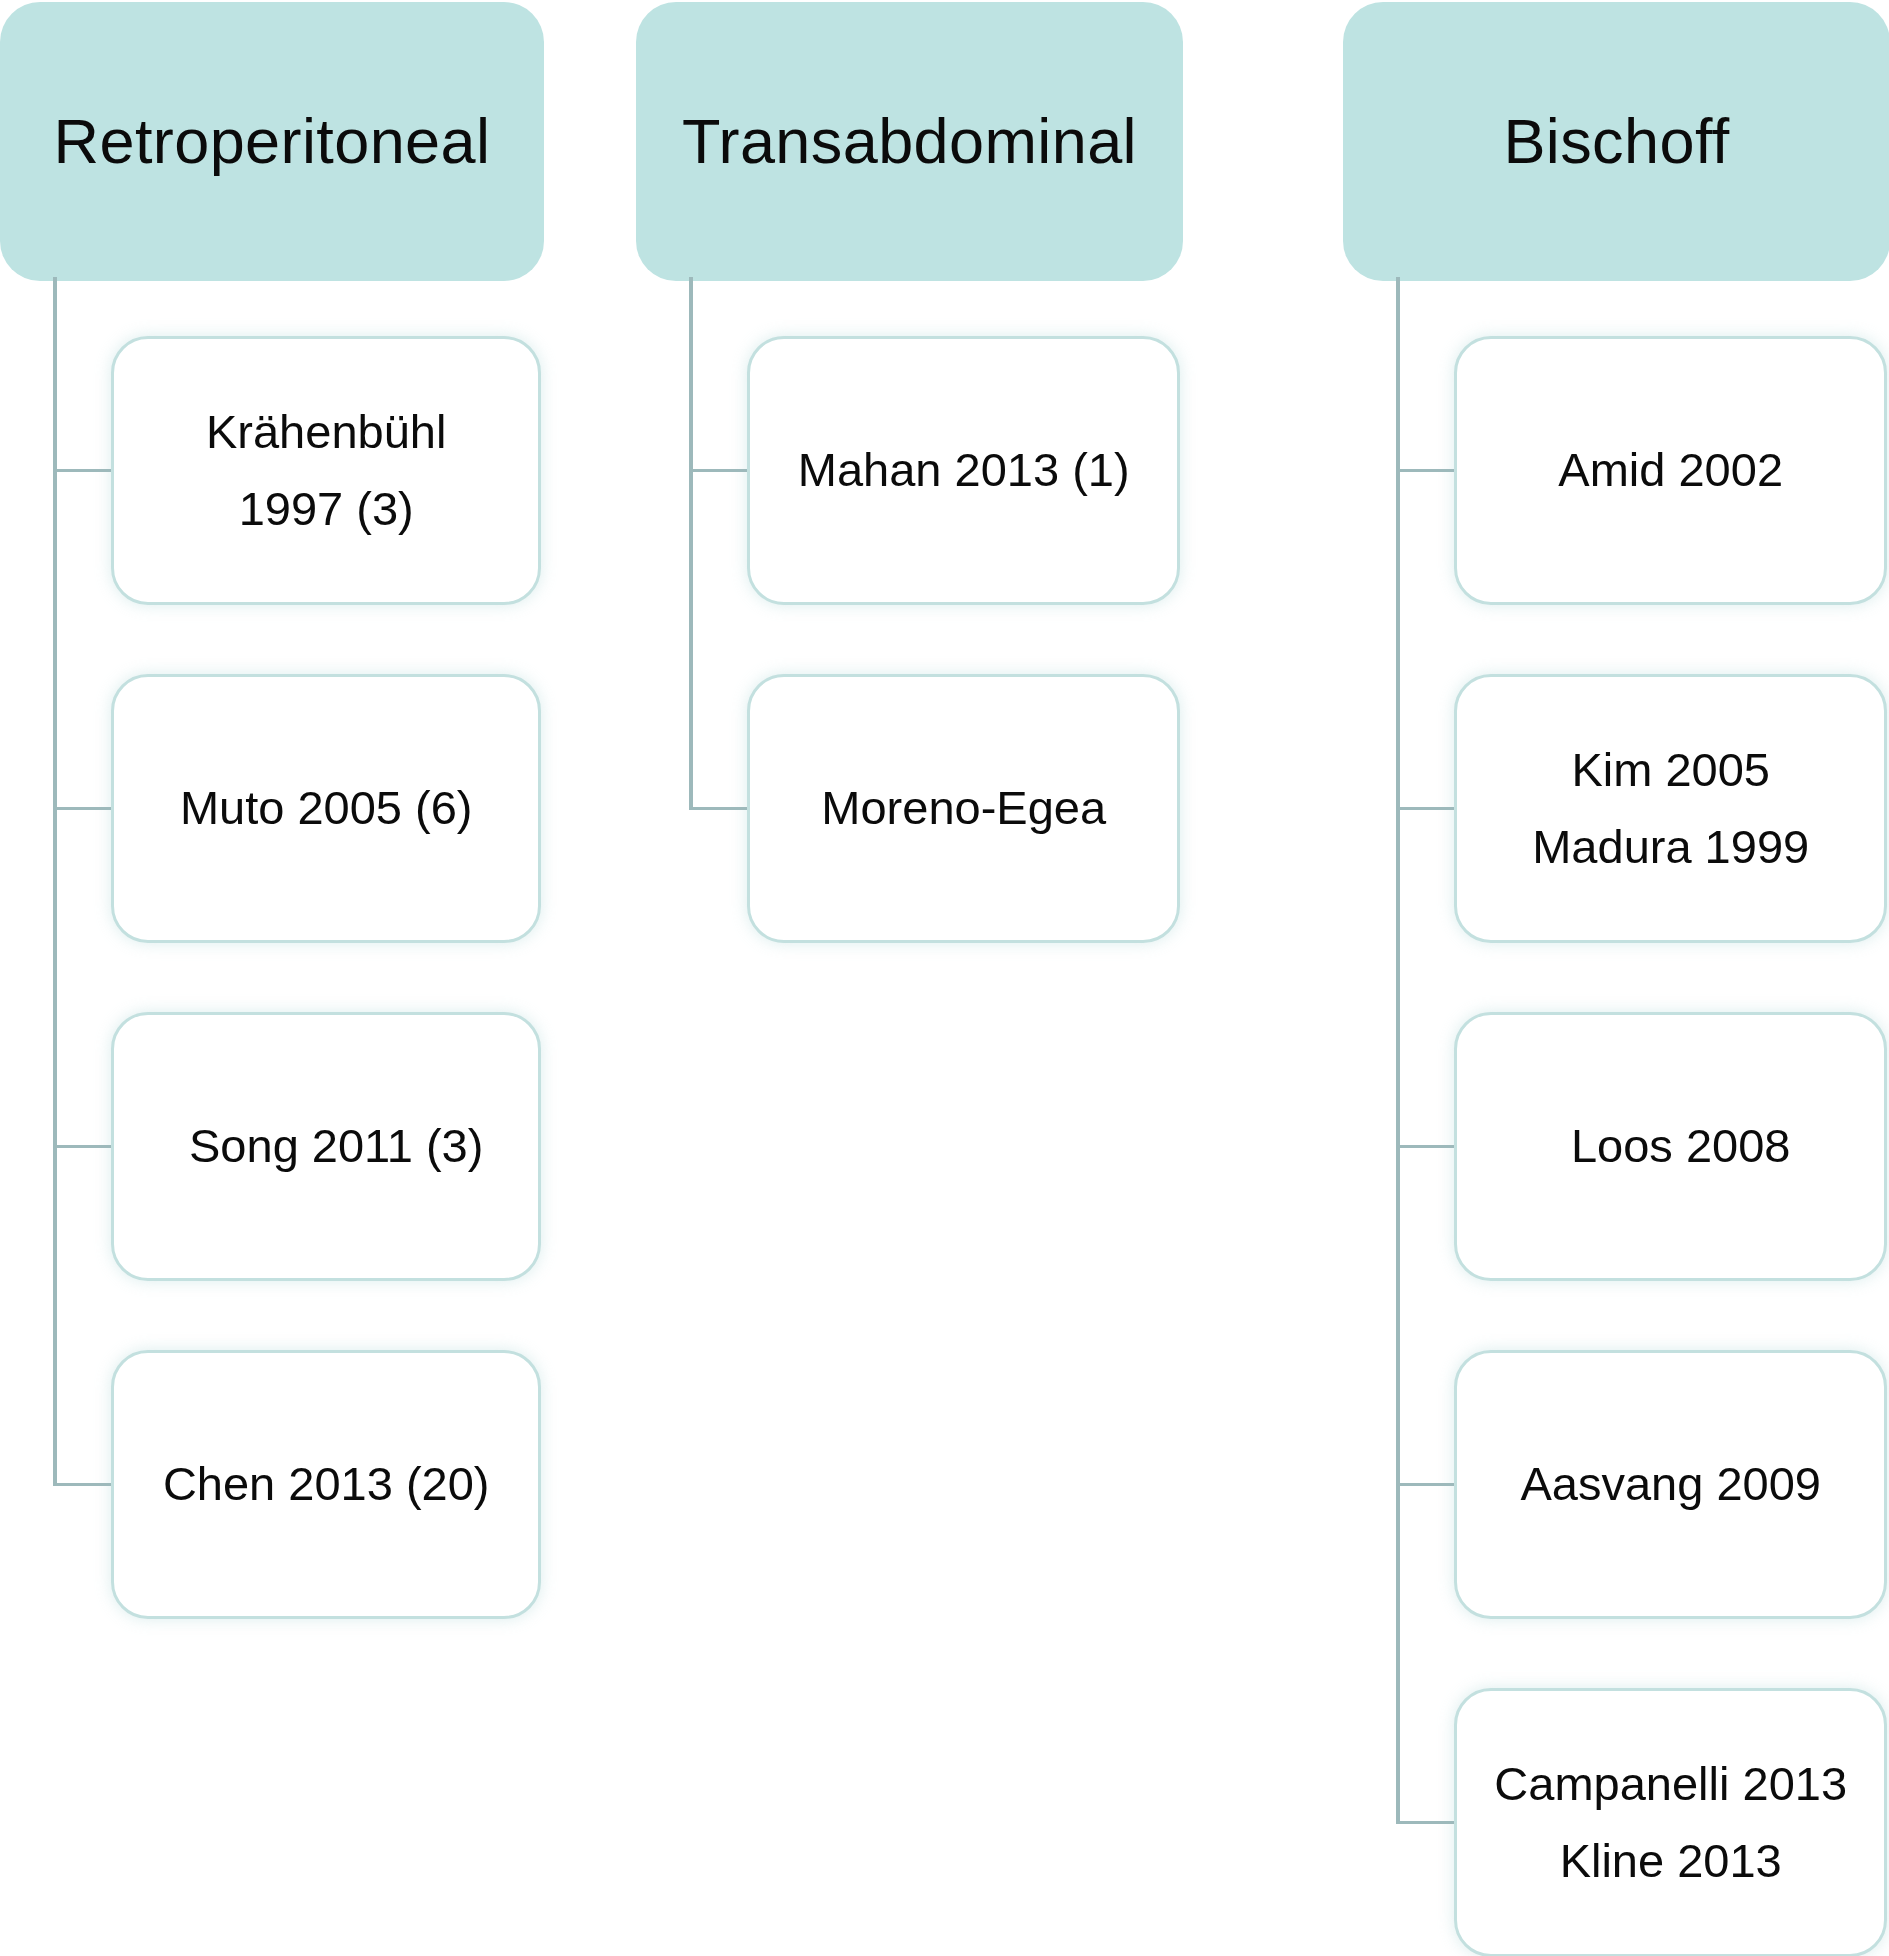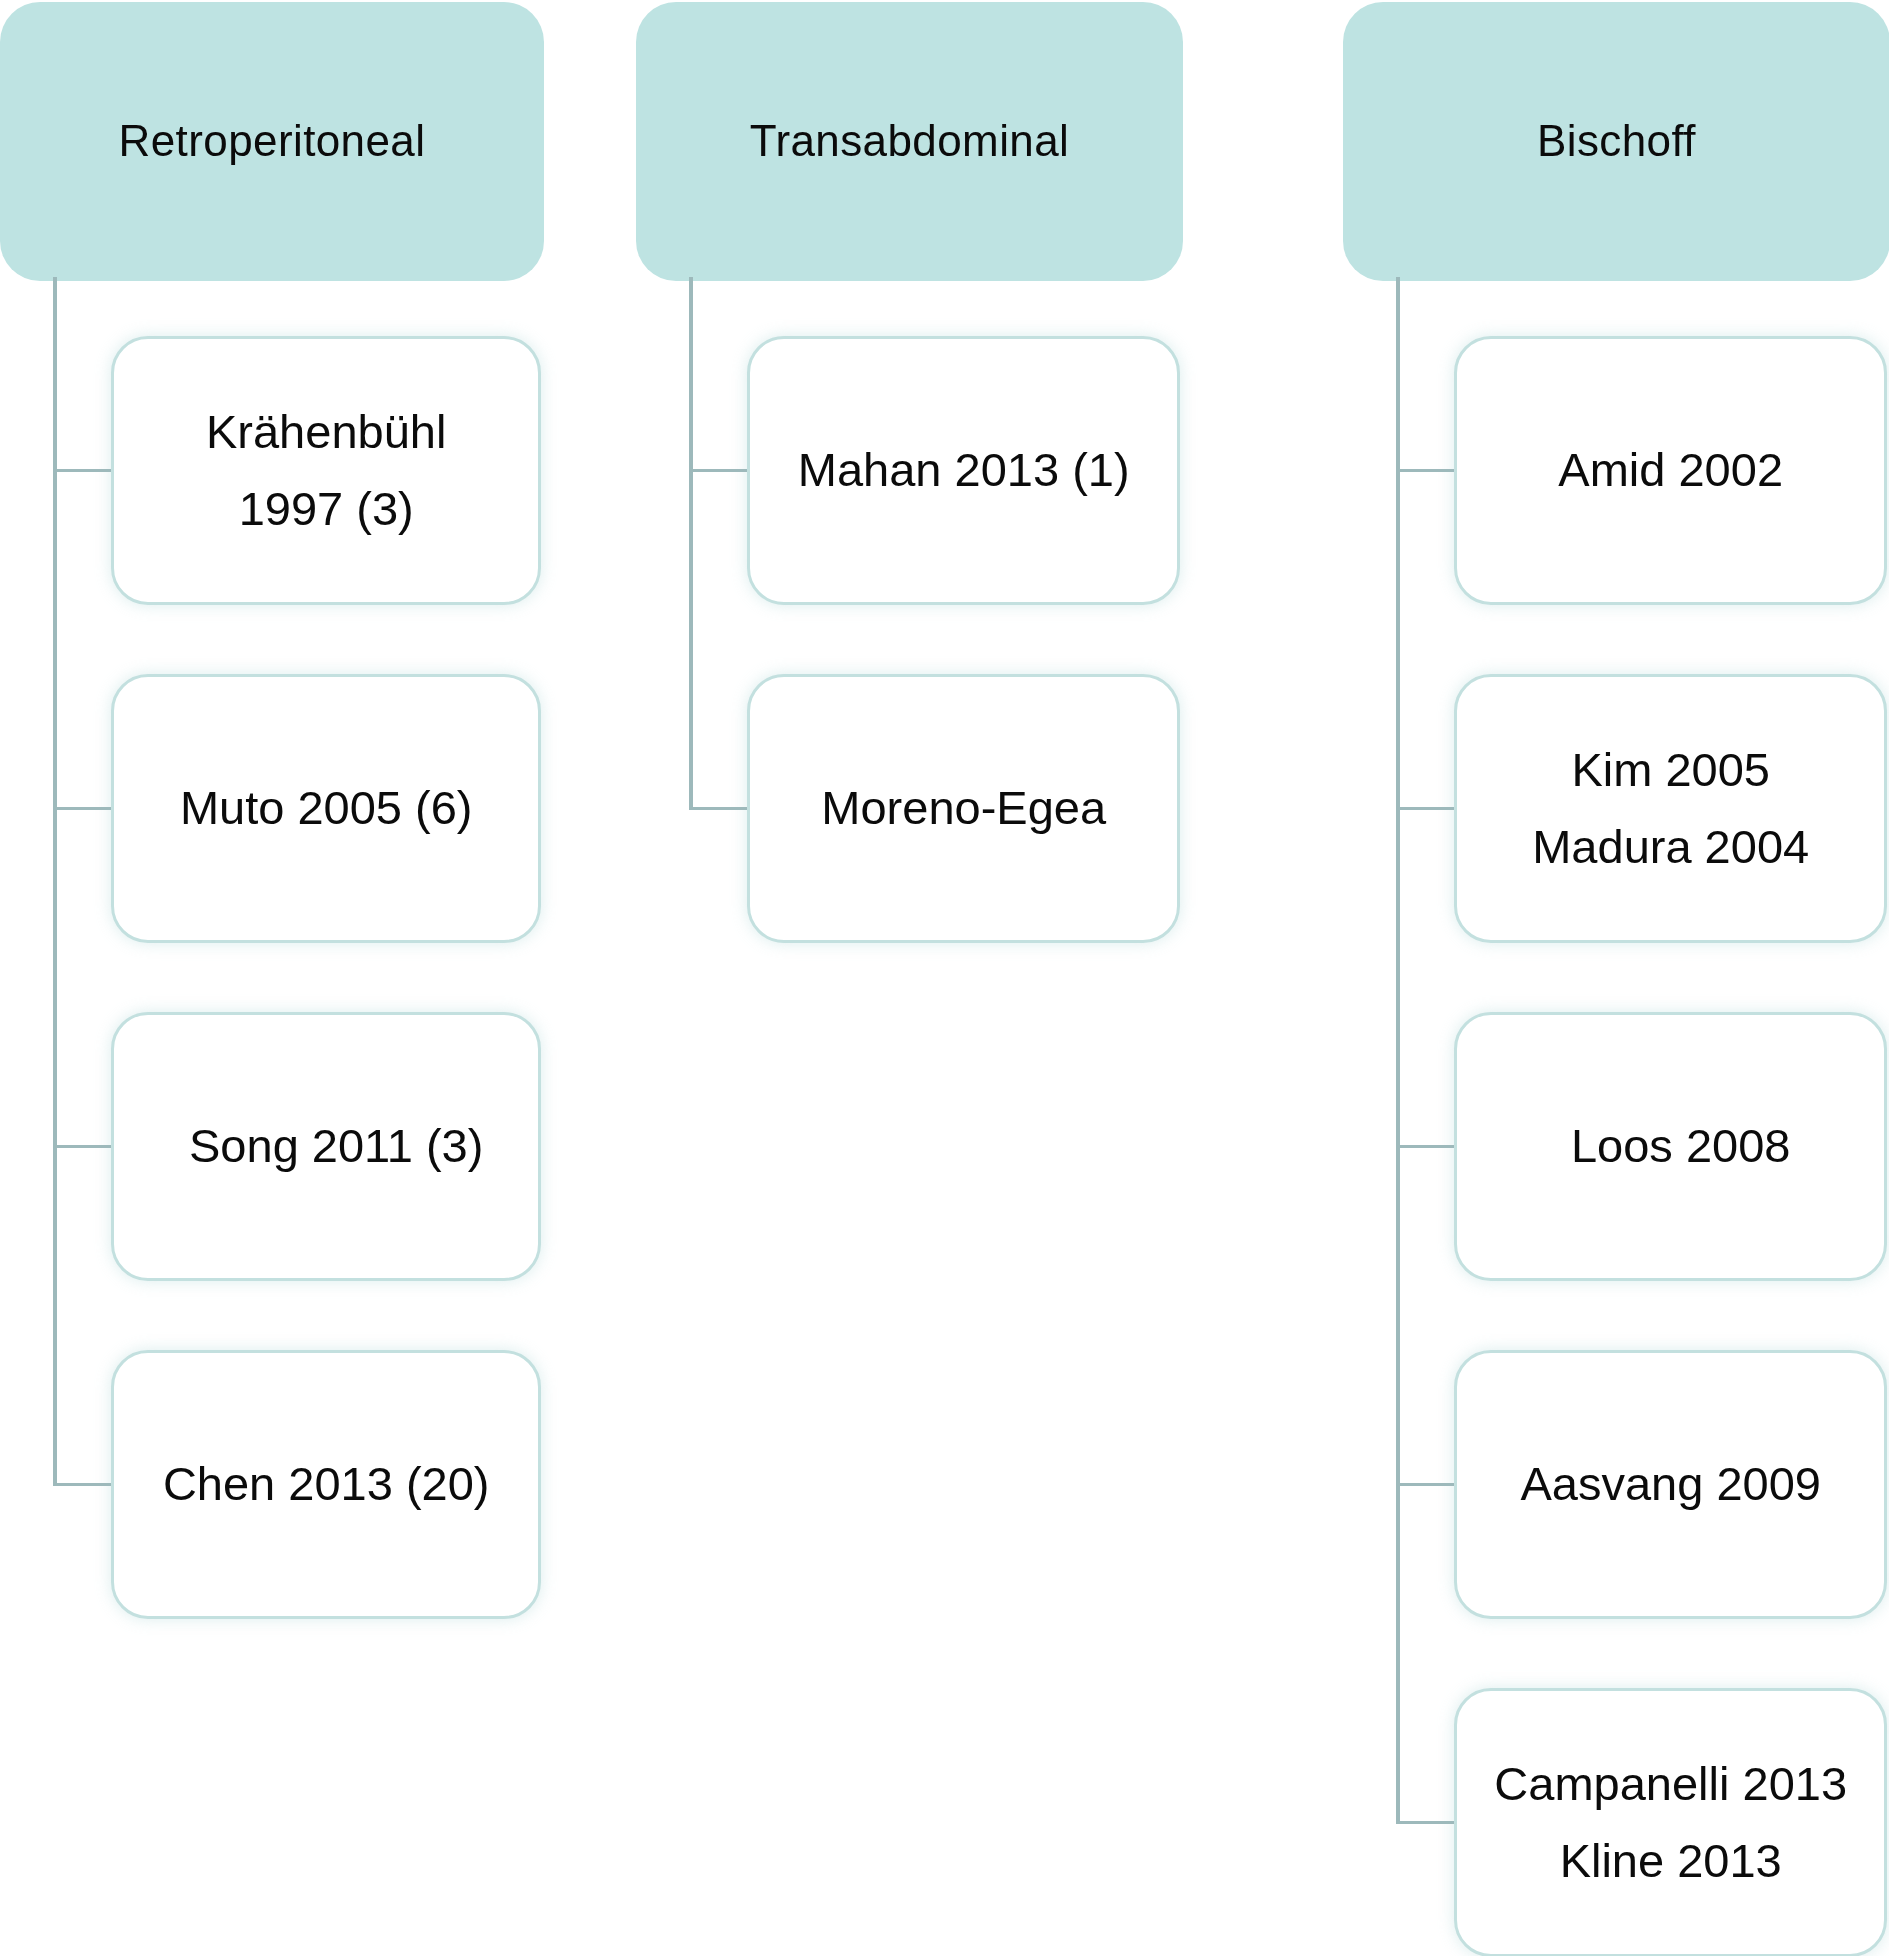--- a/index.html
+++ b/index.html
@@ -21,21 +21,21 @@
   .column{position:absolute;top:0;height:100%;}
   .col1{left:0;width:544px;}
   .col2{left:636px;width:547px;}
   .col3{left:1343px;width:547px;}
 
   .header{
     position:absolute;top:1.8px;left:0;right:0;height:279px;
     background:var(--teal);
     border-radius:40px;
     display:flex;align-items:center;justify-content:center;
-    font-size:44px;
+    font-size:63px;
     letter-spacing:0.4px;
   }
 
   .trunk{
     position:absolute;left:53px;top:277px;width:3.5px;
     background:var(--line);
   }
   .col1 .trunk{height:1208px;}
   .col2 .trunk{height:532px;}
   .col3 .trunk{height:1546px;}
@@ -121,21 +121,21 @@
     <div class="trunk"></div>
 
     <div class="node n1">
       <div class="hconn"></div>
       <div class="line-text">Amid 2002</div>
     </div>
 
     <div class="node n2">
       <div class="hconn"></div>
       <div class="line-text">Kim 2005</div>
-      <div class="line-text">Madura 2004</div>
+      <div class="line-text">Madura 1999</div>
     </div>
 
     <div class="node n3">
       <div class="hconn"></div>
       <div class="line-text">Loos 2008</div>
     </div>
 
     <div class="node n4">
       <div class="hconn"></div>
       <div class="line-text">Aasvang 2009</div>

